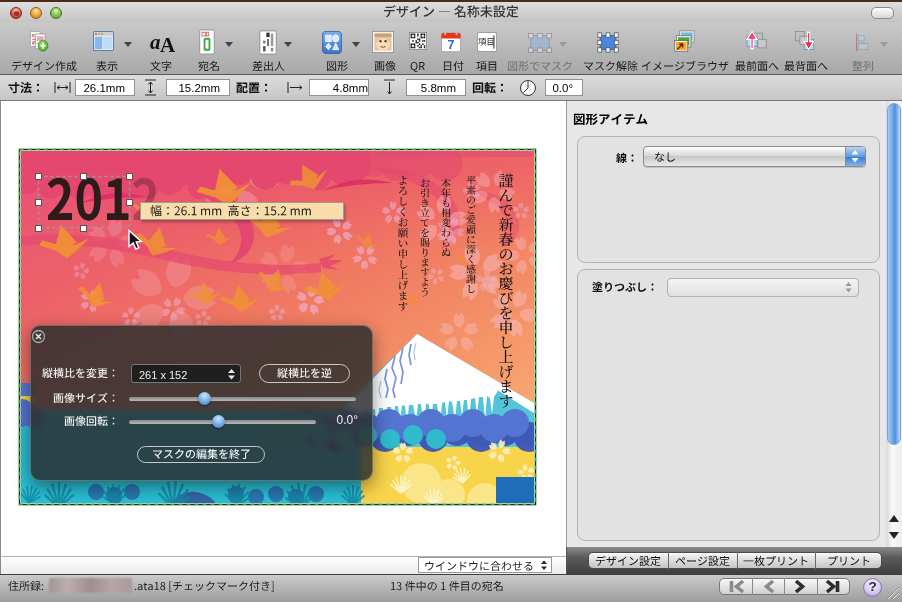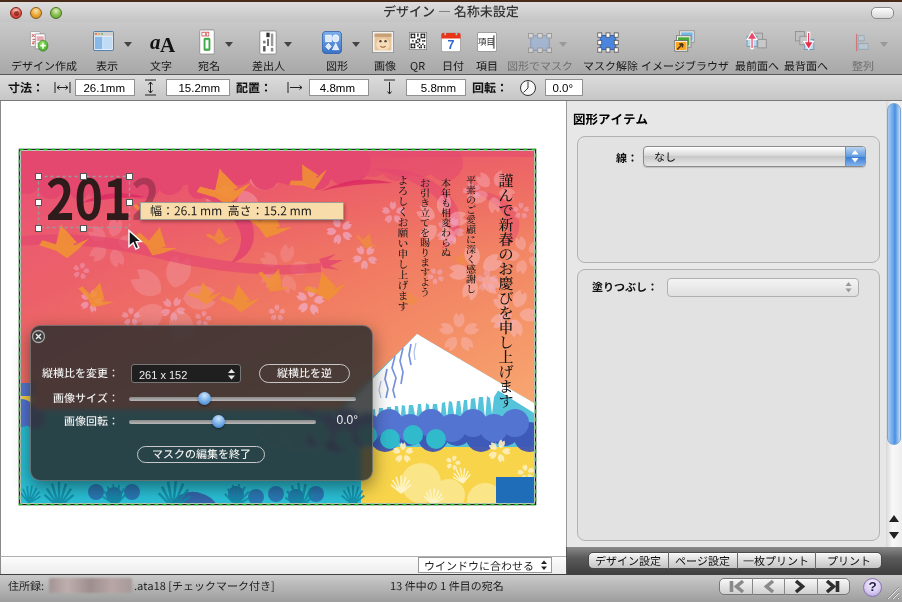--- a/index.html
+++ b/index.html
@@ -262,21 +262,21 @@
     <path transform="translate(1,13.2)" d="M1.7 -4.8C2.5 -3.9 3.4 -2.6 3.8 -1.8L5.1 -2.6C4.7 -3.5 3.8 -4.7 2.9 -5.5ZM7.2 -10.2V-7.8H0.5V-6.3H7.2V-0.8C7.2 -0.6 7.1 -0.5 6.8 -0.5C6.5 -0.5 5.4 -0.4 4.4 -0.5C4.7 -0.1 5 0.7 5.1 1.1C6.4 1.1 7.3 1.1 7.9 0.8C8.5 0.6 8.7 0.2 8.7 -0.8V-6.3H11.5V-7.8H8.7V-10.2Z M13 -9.1C13.8 -8.8 14.8 -8.2 15.3 -7.8L16.1 -8.9C15.6 -9.3 14.6 -9.9 13.8 -10.2ZM12.3 -5.8C13.1 -5.5 14.1 -5 14.6 -4.6L15.4 -5.8C14.9 -6.2 13.9 -6.6 13.1 -6.9ZM12.7 -0 13.9 0.9C14.6 -0.3 15.3 -1.6 15.9 -2.9L14.8 -3.8C14.1 -2.4 13.3 -0.9 12.7 -0ZM20.3 -2.5C20.6 -2.1 21 -1.6 21.3 -1.1L18.2 -1C18.6 -1.9 19.1 -3 19.5 -4L19.4 -4H23.5V-5.4H20.3V-7.1H22.9V-8.5H20.3V-10.2H18.8V-8.5H16.3V-7.1H18.8V-5.4H15.7V-4H17.8C17.5 -3 17.1 -1.8 16.6 -0.9L15.7 -0.9L15.9 0.6C17.5 0.5 19.8 0.3 22 0.1C22.2 0.5 22.3 0.8 22.4 1.1L23.8 0.3C23.4 -0.7 22.4 -2.1 21.6 -3.2Z M30 -6.2C30.6 -6.2 31.1 -6.7 31.1 -7.3C31.1 -8 30.6 -8.4 30 -8.4C29.4 -8.4 28.9 -8 28.9 -7.3C28.9 -6.7 29.4 -6.2 30 -6.2ZM30 -0.5C30.6 -0.5 31.1 -0.9 31.1 -1.6C31.1 -2.2 30.6 -2.7 30 -2.7C29.4 -2.7 28.9 -2.2 28.9 -1.6C28.9 -0.9 29.4 -0.5 30 -0.5Z" fill="#111"></path>
   </svg>
 <svg style="position:absolute;left:235.0px;top:79.3px;overflow:visible" width="38" height="18">
     <path transform="translate(1,13.2)" d="M6.4 -9.6V-8.3H9.8V-6H6.5V-1C6.5 0.5 6.9 0.9 8.2 0.9C8.5 0.9 9.6 0.9 9.9 0.9C11.2 0.9 11.6 0.3 11.7 -1.7C11.3 -1.8 10.7 -2.1 10.4 -2.3C10.3 -0.7 10.3 -0.4 9.8 -0.4C9.6 -0.4 8.7 -0.4 8.4 -0.4C8 -0.4 7.9 -0.5 7.9 -1V-4.6H9.8V-3.9H11.2V-9.6ZM1.8 -1.7H4.6V-0.9H1.8ZM1.8 -2.7V-3.6C2 -3.5 2.2 -3.3 2.3 -3.2C2.9 -3.8 3 -4.7 3 -5.4V-6.3H3.4V-4.4C3.4 -3.7 3.6 -3.5 4.1 -3.5C4.2 -3.5 4.4 -3.5 4.5 -3.5H4.6V-2.7ZM0.5 -9.8V-8.5H2.1V-7.5H0.7V1H1.8V0.3H4.6V0.8H5.8V-7.5H4.5V-8.5H6V-9.8ZM3.1 -7.5V-8.5H3.5V-7.5ZM1.8 -3.6V-6.3H2.4V-5.4C2.4 -4.8 2.3 -4.2 1.8 -3.6ZM4.1 -6.3H4.6V-4.2L4.6 -4.2C4.5 -4.2 4.5 -4.2 4.4 -4.2C4.4 -4.2 4.2 -4.2 4.2 -4.2C4.1 -4.2 4.1 -4.2 4.1 -4.4Z M20 -8.8H21.4V-8.1H20ZM17.3 -8.8H18.7V-8.1H17.3ZM14.6 -8.8H16V-8.1H14.6ZM16.9 -3.2H21V-2.8H16.9ZM16.9 -2.1H21V-1.6H16.9ZM16.9 -4.4H21V-3.9H16.9ZM15.6 -5.1V-0.9H22.4V-5.1H18.5L18.6 -5.6H23.3V-6.6H18.8L18.8 -7.1H22.8V-9.7H13.3V-7.1H17.4L17.3 -6.6H12.7V-5.6H17.2L17.1 -5.1ZM13.3 -4.9V1.1H14.8V0.7H23.5V-0.4H14.8V-4.9Z M30 -6.2C30.6 -6.2 31.1 -6.7 31.1 -7.3C31.1 -8 30.6 -8.4 30 -8.4C29.4 -8.4 28.9 -8 28.9 -7.3C28.9 -6.7 29.4 -6.2 30 -6.2ZM30 -0.5C30.6 -0.5 31.1 -0.9 31.1 -1.6C31.1 -2.2 30.6 -2.7 30 -2.7C29.4 -2.7 28.9 -2.2 28.9 -1.6C28.9 -0.9 29.4 -0.5 30 -0.5Z" fill="#111"></path>
   </svg>
 <svg style="position:absolute;left:471.0px;top:79.3px;overflow:visible" width="38" height="18">
     <path transform="translate(1,13.2)" d="M4.9 -5.7H7V-3.6H4.9ZM3.5 -6.9V-2.3H8.4V-6.9ZM0.9 -9.8V1.1H2.4V0.4H9.6V1.1H11.2V-9.8ZM2.4 -0.9V-8.3H9.6V-0.9Z M18.3 -9.4V-8H23.2V-9.4ZM21.1 -2.8C21.4 -2.3 21.7 -1.6 21.9 -0.9L20 -0.8C20.3 -1.9 20.6 -3.3 20.9 -4.6H23.6V-6H17.9V-4.6H19.3C19.2 -3.3 18.9 -1.8 18.6 -0.7L17.6 -0.6L17.8 0.8C19.1 0.7 20.7 0.5 22.3 0.4C22.4 0.6 22.4 0.8 22.4 1L23.8 0.5C23.6 -0.5 23 -2.1 22.4 -3.3ZM12.8 -7.2V-2.8H14.5V-2.1H12.4V-0.8H14.5V1.1H15.8V-0.8H17.9V-2.1H15.8V-2.8H17.6V-7.2H15.9V-7.8H17.8V-9H15.9V-10.2H14.5V-9H12.5V-7.8H14.5V-7.2ZM13.9 -4.5H14.7V-3.8H13.9ZM15.7 -4.5H16.5V-3.8H15.7ZM13.9 -6.1H14.7V-5.4H13.9ZM15.7 -6.1H16.5V-5.4H15.7Z M30 -6.2C30.6 -6.2 31.1 -6.7 31.1 -7.3C31.1 -8 30.6 -8.4 30 -8.4C29.4 -8.4 28.9 -8 28.9 -7.3C28.9 -6.7 29.4 -6.2 30 -6.2ZM30 -0.5C30.6 -0.5 31.1 -0.9 31.1 -1.6C31.1 -2.2 30.6 -2.7 30 -2.7C29.4 -2.7 28.9 -2.2 28.9 -1.6C28.9 -0.9 29.4 -0.5 30 -0.5Z" fill="#111"></path>
   </svg>
 <div class="abs" style="left:75px;top:79px;width:60px;height:17px;background:#fff;border:1px solid #919191;box-sizing:border-box;font-size:11.5px;color:#000;text-align:right;padding:2px 9px 11px 0">26.1mm</div>
 <div class="abs" style="left:166px;top:79px;width:64px;height:17px;background:#fff;border:1px solid #919191;box-sizing:border-box;font-size:11.5px;color:#000;text-align:right;padding:2px 9px 0 0">15.2mm</div>
-<div class="abs" style="left:309px;top:79px;width:60px;height:17px;background:#fff;border:1px solid #919191;box-sizing:border-box;font-size:11.5px;color:#000;text-align:right;padding:2px 13px 0 0">4.8mm</div>
+<div class="abs" style="left:309px;top:79px;width:60px;height:17px;background:#fff;border:1px solid #919191;box-sizing:border-box;font-size:11.5px;color:#000;text-align:right;padding:2px 0 0 0">4.8mm</div>
 <div class="abs" style="left:406px;top:79px;width:60px;height:17px;background:#fff;border:1px solid #919191;box-sizing:border-box;font-size:11.5px;color:#000;text-align:right;padding:2px 9px 0 0">5.8mm</div>
 <div class="abs" style="left:545px;top:79px;width:38px;height:17px;background:#fff;border:1px solid #919191;box-sizing:border-box;font-size:11.5px;color:#000;text-align:right;padding:2px 9px 0 0">0.0°</div>
 <svg class="abs" style="left:54px;top:81px" width="17" height="13" viewBox="0 0 17 13" preserveAspectRatio="none">
     <path d="M1 1 v11 M16 1 v11 M3 6.5 h11 M3 6.5 l2.5 -2 m-2.5 2 l2.5 2 M14 6.5 l-2.5 -2 m2.5 2 l-2.5 2" stroke="#222" fill="none"></path>
   </svg>
 <svg class="abs" style="left:144px;top:79px" width="13" height="17" viewBox="0 0 13 17" preserveAspectRatio="none">
     <path d="M1 1 h11 M1 16 h11 M6.5 3 v11 M6.5 3 l-2 2.5 m2 -2.5 l2 2.5 M6.5 14 l-2 -2.5 m2 2.5 l2 -2.5" stroke="#222" fill="none"></path>
   </svg>
 <svg class="abs" style="left:287px;top:81px" width="17" height="13" viewBox="0 0 17 13" preserveAspectRatio="none">
     <path d="M1 1 v11 M3 6.5 h12 M15 6.5 l-2.5 -2 m2.5 2 l-2.5 2" stroke="#222" fill="none"></path>

